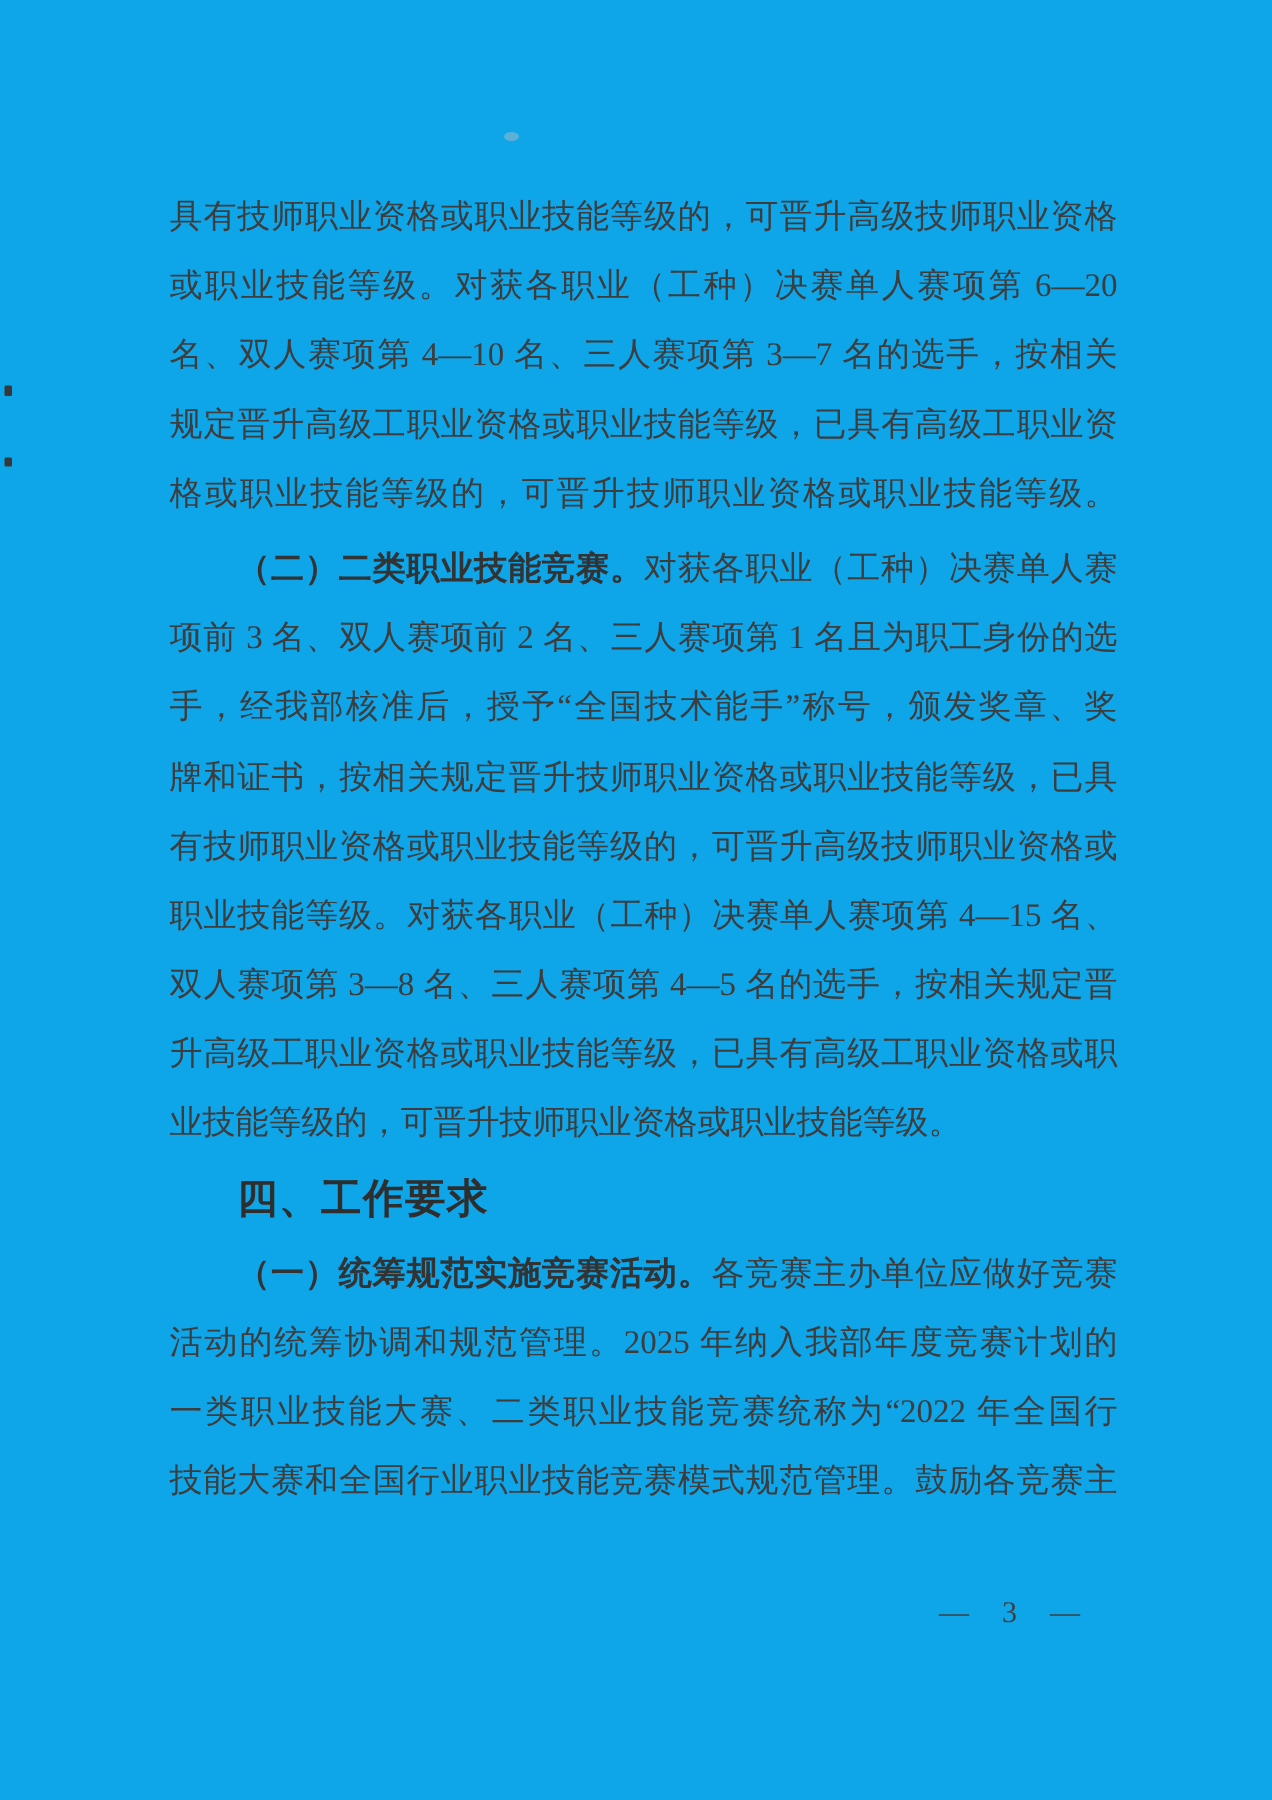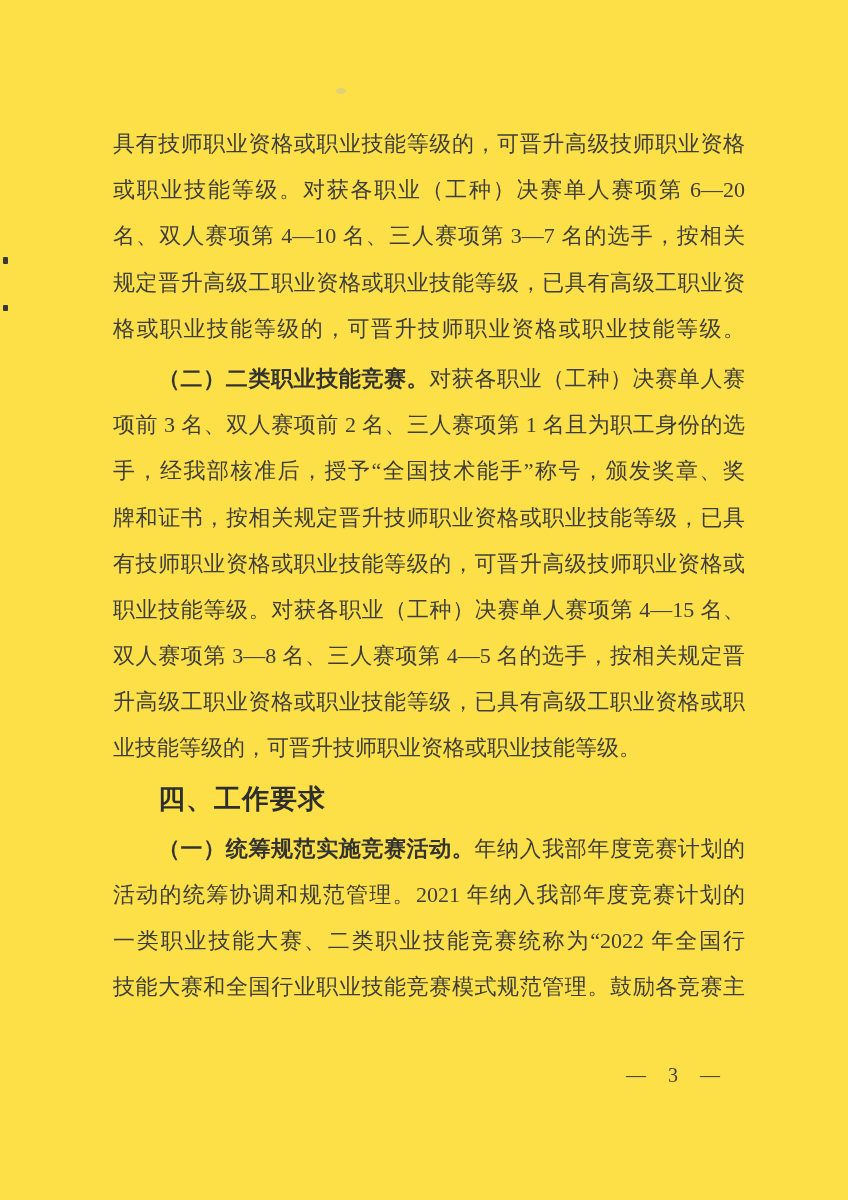--- a/index.html
+++ b/index.html
@@ -10,21 +10,21 @@
     width: 848px;
     height: 1200px;
     position: relative;
     background: #fdfdfc;
     overflow: hidden;
     font-family: "Liberation Serif", "DejaVu Serif", serif;
   }
   .scan-page {
     position: absolute;
     inset: 0;
-    background: #fde047;
+    background: #0ea5e9;
   }
   .text-block {
     position: absolute;
     left: 113px;
     top: 121px;
     width: 632px;
   }
   .line {
     height: 46.2px;
     line-height: 46.2px;
@@ -108,20 +108,20 @@
       <div class="line indent para-start"><span class="bold">（二）二类职业技能竞赛。</span><span>对获各职业（工种）决赛单人赛</span></div>
       <div class="line"><span>项前 3 名、双人赛项前 2 名、三人赛项第 1 名且为职工身份的选</span></div>
       <div class="line"><span>手，经我部核准后，授予“全国技术能手”称号，颁发奖章、奖</span></div>
       <div class="line"><span>牌和证书，按相关规定晋升技师职业资格或职业技能等级，已具</span></div>
       <div class="line"><span>有技师职业资格或职业技能等级的，可晋升高级技师职业资格或</span></div>
       <div class="line"><span>职业技能等级。对获各职业（工种）决赛单人赛项第 4—15 名、</span></div>
       <div class="line"><span>双人赛项第 3—8 名、三人赛项第 4—5 名的选手，按相关规定晋</span></div>
       <div class="line"><span>升高级工职业资格或职业技能等级，已具有高级工职业资格或职</span></div>
       <div class="line short"><span>业技能等级的，可晋升技师职业资格或职业技能等级。</span></div>
       <div class="line indent para-start heading"><span>四、工作要求</span></div>
-      <div class="line indent para-start"><span class="bold">（一）统筹规范实施竞赛活动。</span><span>年纳入我部年度竞赛计划的</span></div>
-      <div class="line"><span>活动的统筹协调和规范管理。2021 年纳入我部年度竞赛计划的</span></div>
+      <div class="line indent para-start"><span class="bold">（一）统筹规范实施竞赛活动。</span><span>各竞赛主办单位应做好竞赛</span></div>
+      <div class="line"><span>活动的统筹协调和规范管理。2025 年纳入我部年度竞赛计划的</span></div>
       <div class="line"><span>一类职业技能大赛、二类职业技能竞赛统称为“2022 年全国行</span></div>
       <div class="line"><span>技能大赛和全国行业职业技能竞赛模式规范管理。鼓励各竞赛主</span></div>
     </div>
 
   <div class="page-number">—  3  —</div>
 </div>
 
 </body></html>

